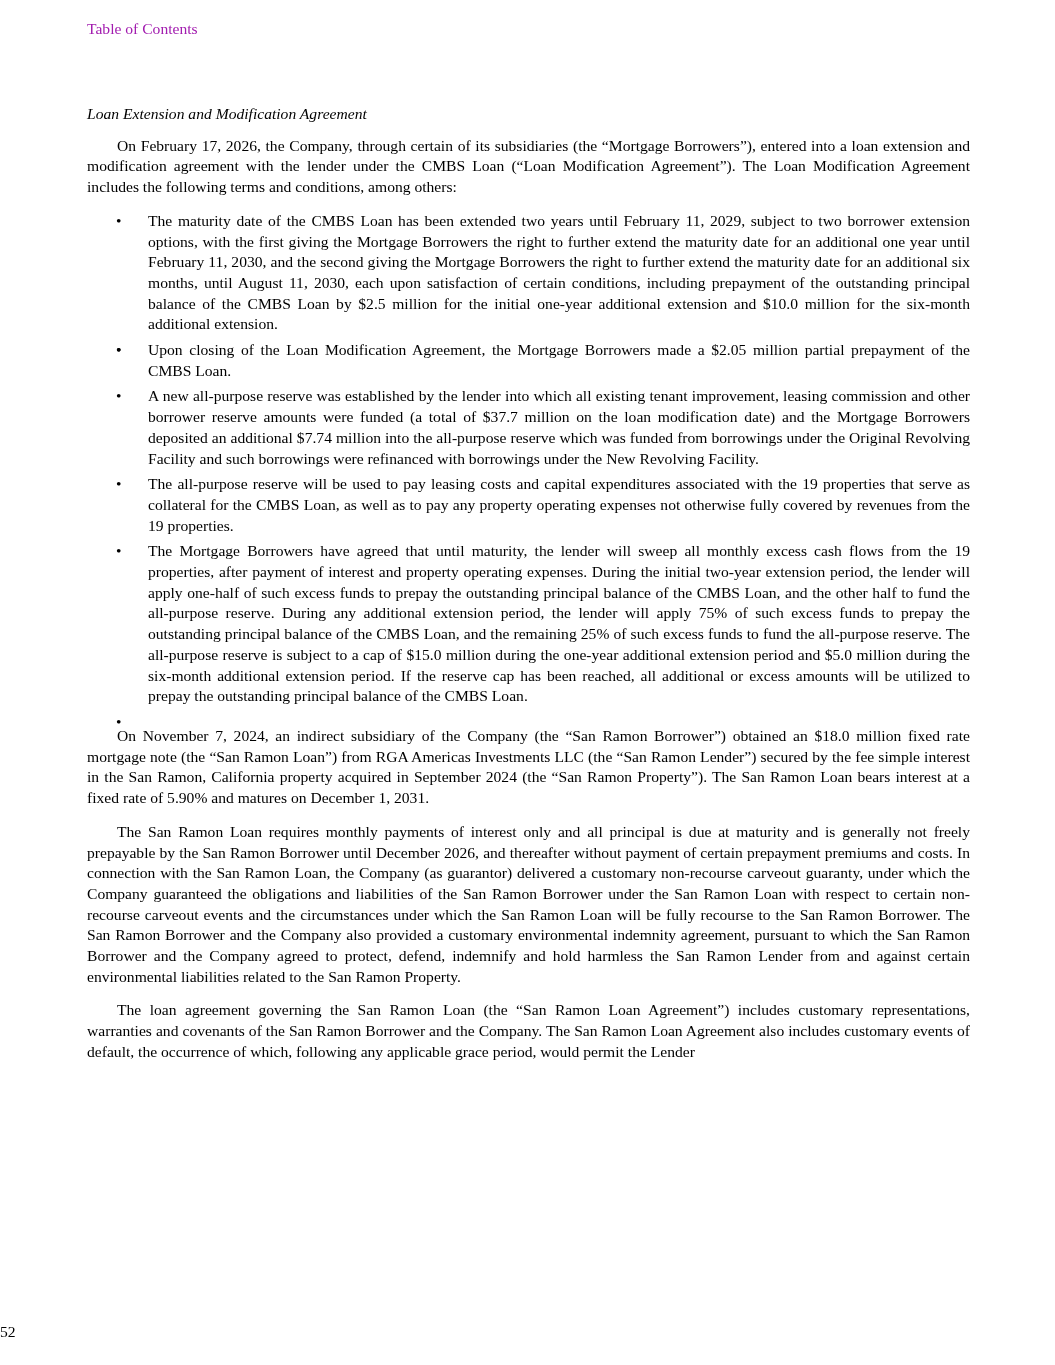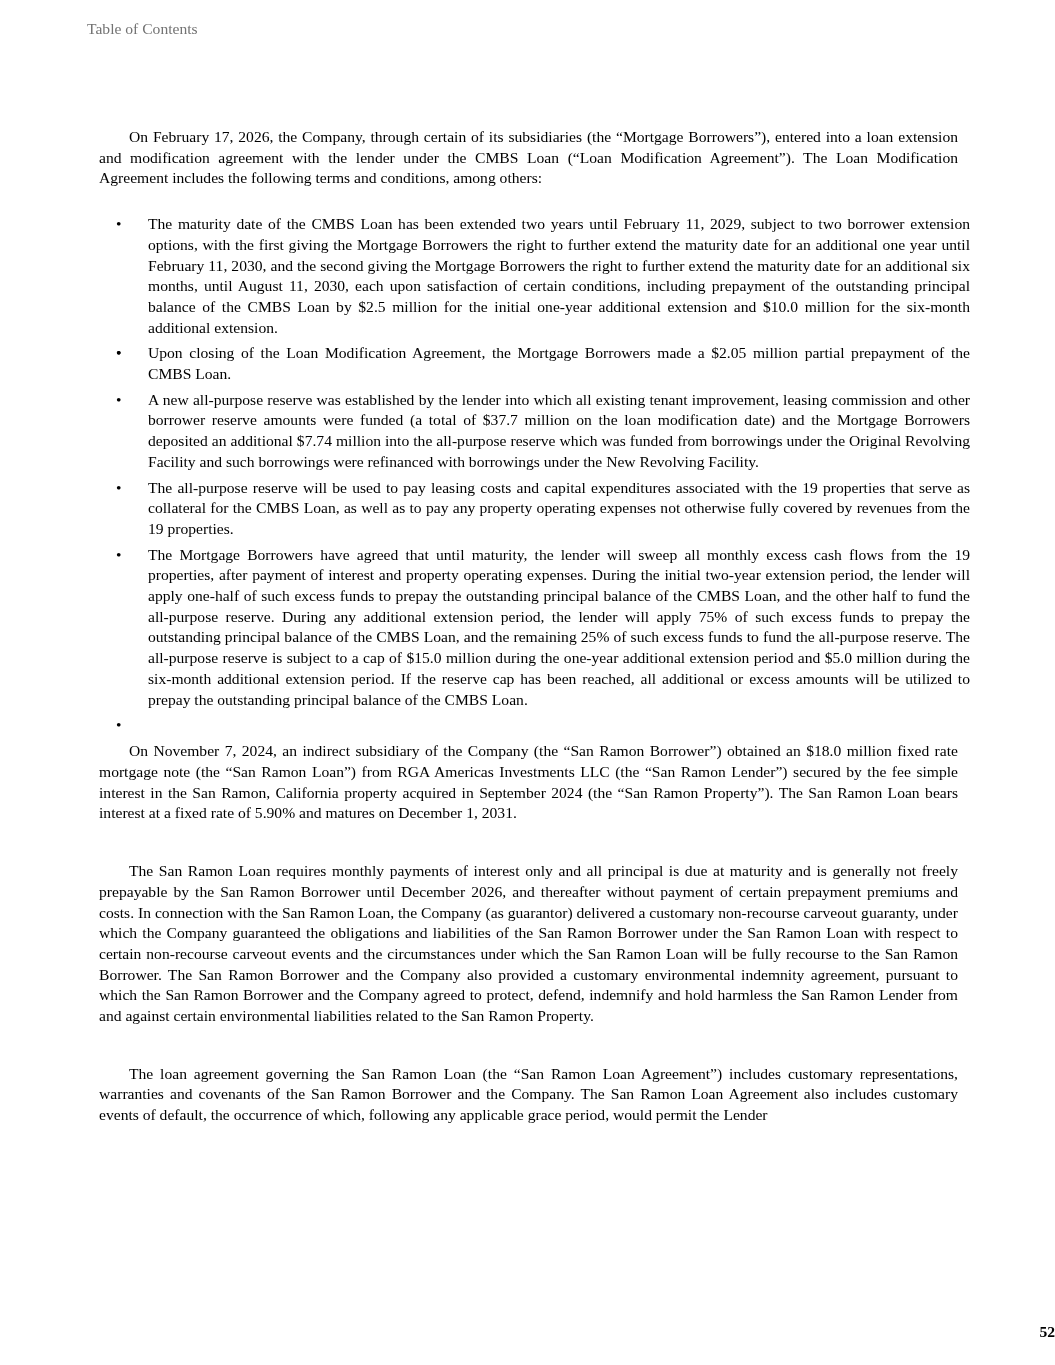--- a/index.html
+++ b/index.html
@@ -14,36 +14,36 @@
     overflow: hidden;
     font-family: "Liberation Serif", "DejaVu Serif", serif;
     color: #000000;
     font-size: 15.6px;
     line-height: 20.7px;
   }
   .toc-link {
     position: absolute;
     left: 87px;
     top: 19px;
-    color: #737373;
+    color: #a21caf;
     text-decoration: none;
     font-size: 15.6px;
   }
   .content {
     position: absolute;
     left: 87px;
     top: 104px;
     width: 883px;
   }
   .section-heading {
     font-style: italic;
     margin: 0;
   }
   p.para {
-    margin: 12px;
+    margin: 0;
     text-indent: 30px;
     text-align: justify;
   }
   .gap-after-heading { height: 11px; }
   .gap-para { height: 13px; }
   ul.bullets {
     list-style: none;
     margin: 0;
     padding: 0;
   }
@@ -56,31 +56,31 @@
   ul.bullets li .bullet {
     position: absolute;
     left: 29px;
     top: 0;
   }
   .page-number {
     position: absolute;
     left: 0;
     width: 1055px;
     top: 1322px;
-    text-align: right;
-    font-weight: bold;
+    text-align: left;
   }
 </style>
 </head>
 <body>
 
 <a class="toc-link">Table of Contents</a>
 
 <div class="content">
 
+  <div class="section-heading">Loan Extension and Modification Agreement</div>
   <div class="gap-after-heading"></div>
 
   <p class="para">On February 17, 2026, the Company, through certain of its subsidiaries (the “Mortgage Borrowers”), entered into a loan extension and modification agreement with the lender under the CMBS Loan (“Loan Modification Agreement”). The Loan Modification Agreement includes the following terms and conditions, among others:</p>
   <div class="gap-para"></div>
 
   <ul class="bullets">
     <li>
       <span class="bullet">•</span>
       <span>The maturity date of the CMBS Loan has been extended two years until February 11, 2029, subject to two borrower extension options, with the first giving the Mortgage Borrowers the right to further extend the maturity date for an additional one year until February 11, 2030, and the second giving the Mortgage Borrowers the right to further extend the maturity date for an additional six months, until August 11, 2030, each upon satisfaction of certain conditions, including prepayment of the outstanding principal balance of the CMBS Loan by $2.5 million for the initial one-year additional extension and $10.0 million for the six-month additional extension.</span>
     </li>

